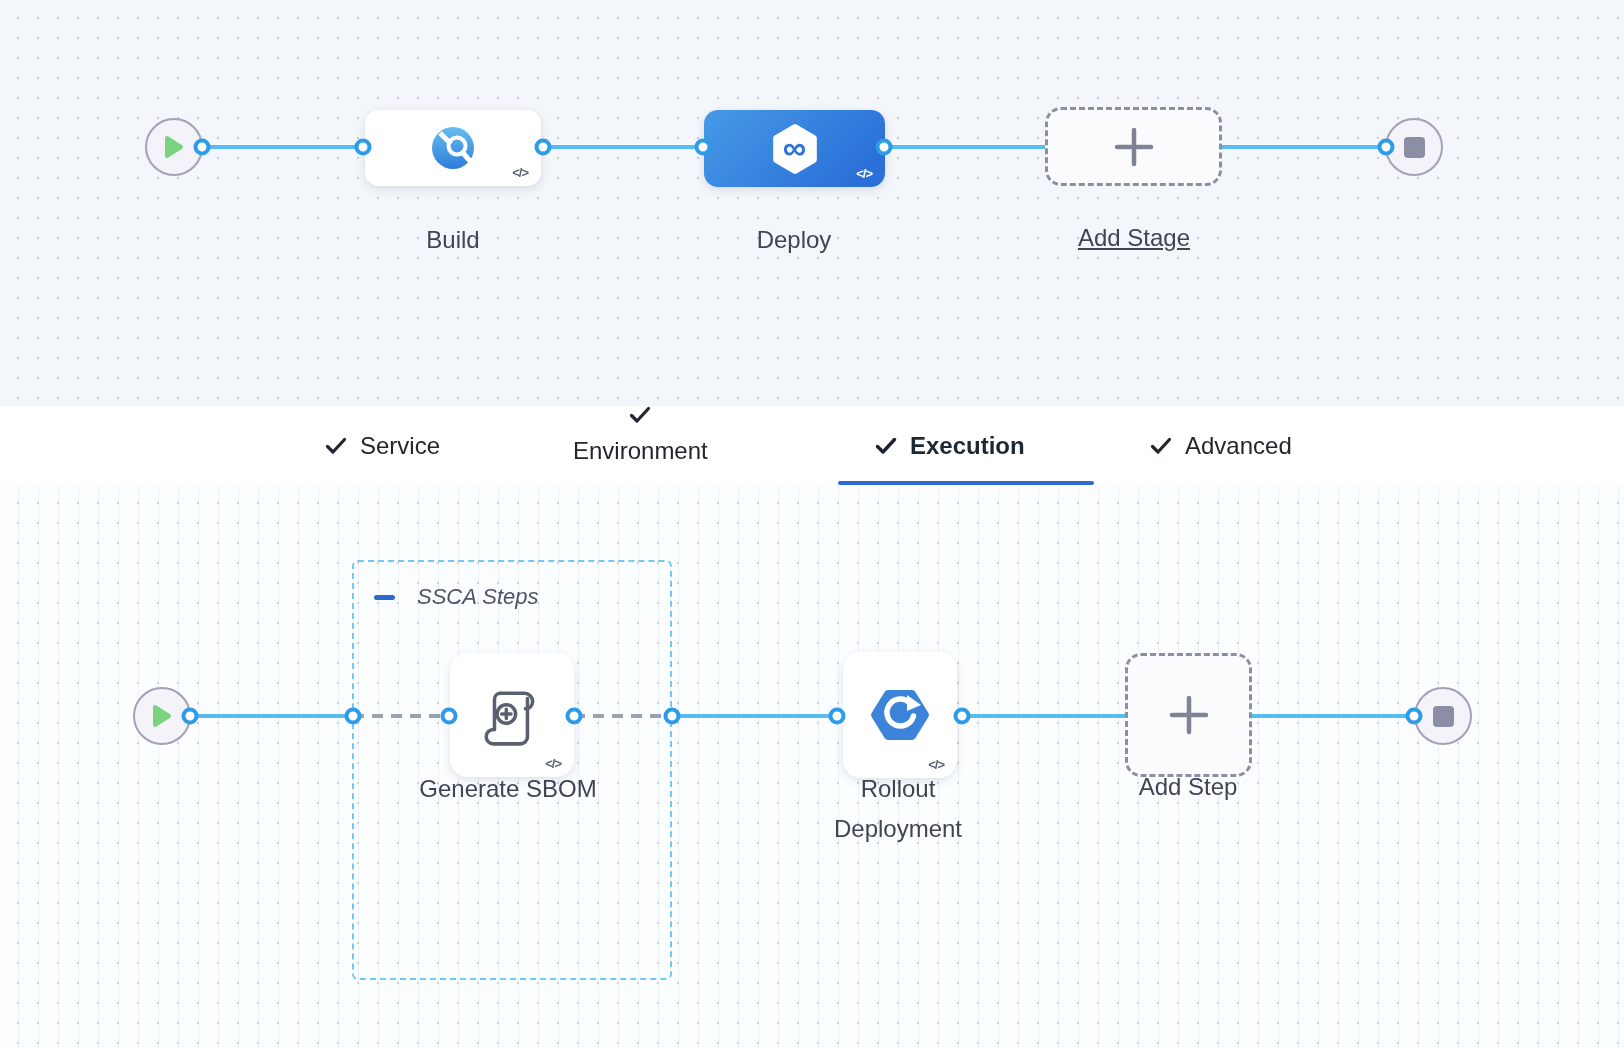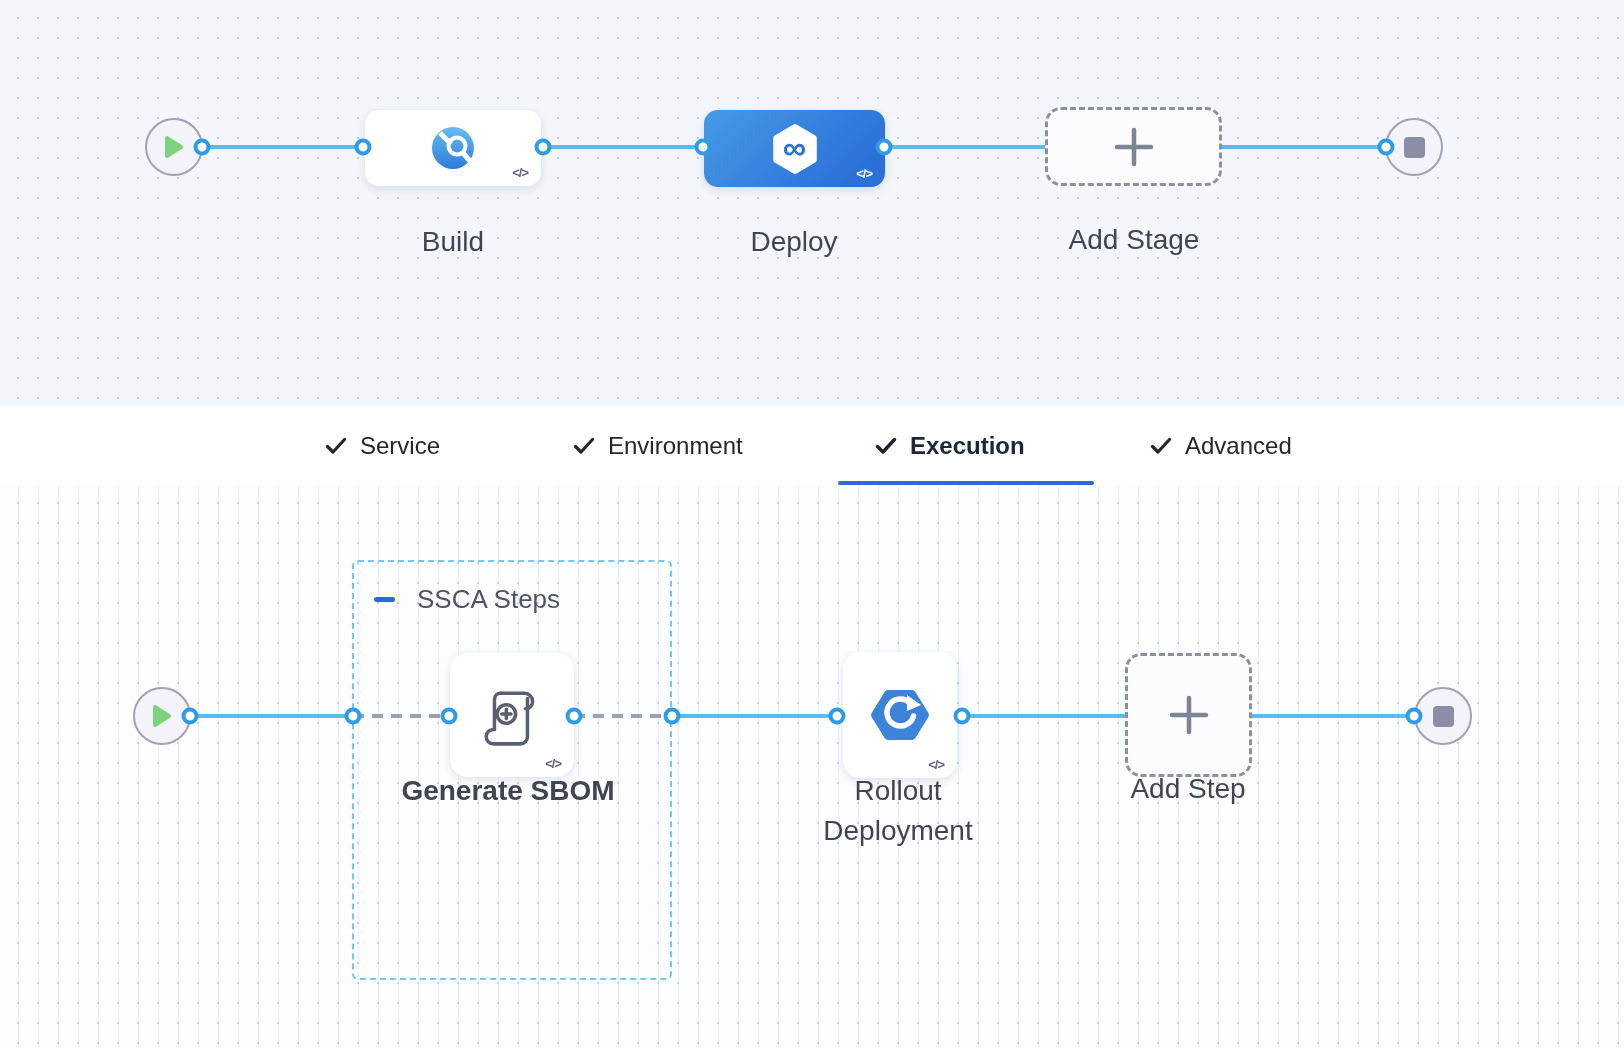--- a/index.html
+++ b/index.html
@@ -31,41 +31,41 @@
   
   .card{position:absolute;background:#fff;border-radius:14px;z-index:3;
     box-shadow:0 3px 10px rgba(30,50,90,.13);display:flex;align-items:center;justify-content:center;}
   .card.selected{background:linear-gradient(135deg,#469ae7 0%,#2b70d8 85%);}
   .card.step{border-radius:18px;}
   .dash-card{position:absolute;box-sizing:border-box;background:#fcfcfe;border:3px dashed #8b8fa3;
     border-radius:16px;display:flex;align-items:center;justify-content:center;z-index:3;}
   .code-badge{position:absolute;right:13px;bottom:6px;font-size:13px;font-weight:700;
     color:#5d6374;letter-spacing:-1px;}
   .code-badge.light{color:#fff;}
-  .node-label{position:absolute;font-size:28px;color:#3f4553;transform:translateX(-50%);
+  .node-label{position:absolute;font-size:24px;color:#3f4553;transform:translateX(-50%);
     white-space:nowrap;z-index:2;}
 
   .hex-wrap{position:relative;width:54px;height:54px;display:flex;align-items:center;justify-content:center;}
   .infinity{position:absolute;top:4px;left:0;width:100%;text-align:center;font-size:33px;
     font-weight:700;color:#2e74d8;line-height:44px;}
 
   
   .tabbar{position:relative;width:100%;height:79px;background:#ffffff;z-index:5;}
   .tab{position:absolute;top:0;height:79px;display:flex;align-items:center;gap:13px;
     font-size:24px;color:#23262f;cursor:default;}
   .tab.active{font-weight:700;color:#1d2736;}
   .tab-underline{position:absolute;left:838px;top:75px;width:256px;height:4px;
     background:#2e6bd8;border-radius:3px;}
 
   
   .group-box{position:absolute;box-sizing:border-box;border:2px dashed #72c7f3;
     border-radius:6px;z-index:1;}
   .group-header{position:absolute;left:20px;top:22px;display:flex;align-items:center;gap:22px;}
   .minus-bar{width:21px;height:5px;border-radius:3px;background:#2b6ace;}
-  .group-label{font-size:26px;color:#4e5468;}
+  .group-label{font-size:22px;color:#4e5468;font-style:italic;}
 </style>
 </head>
 <body>
 
 <div class="root">
 
   <div class="canvas-top">
 
     <div class="edge" style="left:202px;top:145px;width:1184px;"></div>
 
@@ -114,31 +114,31 @@
 
     <div class="port" style="left:202px;top:147px;"></div>
     <div class="port" style="left:363px;top:147px;"></div>
     <div class="port" style="left:543px;top:147px;"></div>
     <div class="port" style="left:703px;top:147px;"></div>
     <div class="port" style="left:884px;top:147px;"></div>
     <div class="port" style="left:1386px;top:147px;"></div>
 
     <div class="node-label" style="left:453px;top:226px;">Build</div>
     <div class="node-label" style="left:794px;top:226px;">Deploy</div>
-    <div class="node-label" style="left:1134px;top:224px;">Add Stage</div>
+    <div class="node-label" style="left:1134px;top:224px;text-decoration:underline;">Add Stage</div>
   </div>
 
   <div class="tabbar">
     <div class="tab" style="left:325px;">
       <svg width="22" height="18" viewBox="0 0 22 18">
         <path d="M2.5 9.5 L8 15 L19.5 2.5" stroke="#23262f" stroke-width="3.2" fill="none" stroke-linecap="round" stroke-linejoin="round"></path>
         </svg>
       <span>Service</span>
     </div>
-    <div class="tab" style="left:573px;">
+    <div class="tab" style="left:573px;flex-direction:column;">
       <svg width="22" height="18" viewBox="0 0 22 18">
         <path d="M2.5 9.5 L8 15 L19.5 2.5" stroke="#23262f" stroke-width="3.2" fill="none" stroke-linecap="round" stroke-linejoin="round"></path>
         </svg>
       <span>Environment</span>
     </div>
     <div class="tab" style="left:1150px;">
       <svg width="22" height="18" viewBox="0 0 22 18">
         <path d="M2.5 9.5 L8 15 L19.5 2.5" stroke="#23262f" stroke-width="3.2" fill="none" stroke-linecap="round" stroke-linejoin="round"></path>
         </svg>
       <span>Advanced</span>
@@ -207,19 +207,19 @@
 
     <div class="port" style="left:190px;top:231px;"></div>
     <div class="port" style="left:353px;top:231px;"></div>
     <div class="port" style="left:449px;top:231px;"></div>
     <div class="port" style="left:574px;top:231px;"></div>
     <div class="port" style="left:672px;top:231px;"></div>
     <div class="port" style="left:837px;top:231px;"></div>
     <div class="port" style="left:962px;top:231px;"></div>
     <div class="port" style="left:1414px;top:231px;"></div>
 
-    <div class="node-label" style="left:508px;top:290px;font-weight:bold;">Generate SBOM</div>
+    <div class="node-label" style="left:508px;top:290px;">Generate SBOM</div>
     <div class="node-label" style="left:898px;top:290px;text-align:right;">Rollout</div>
     <div class="node-label" style="left:898px;top:330px;">Deployment</div>
     <div class="node-label" style="left:1188px;top:288px;">Add Step</div>
   </div>
 
 </div>
 
 </body></html>

